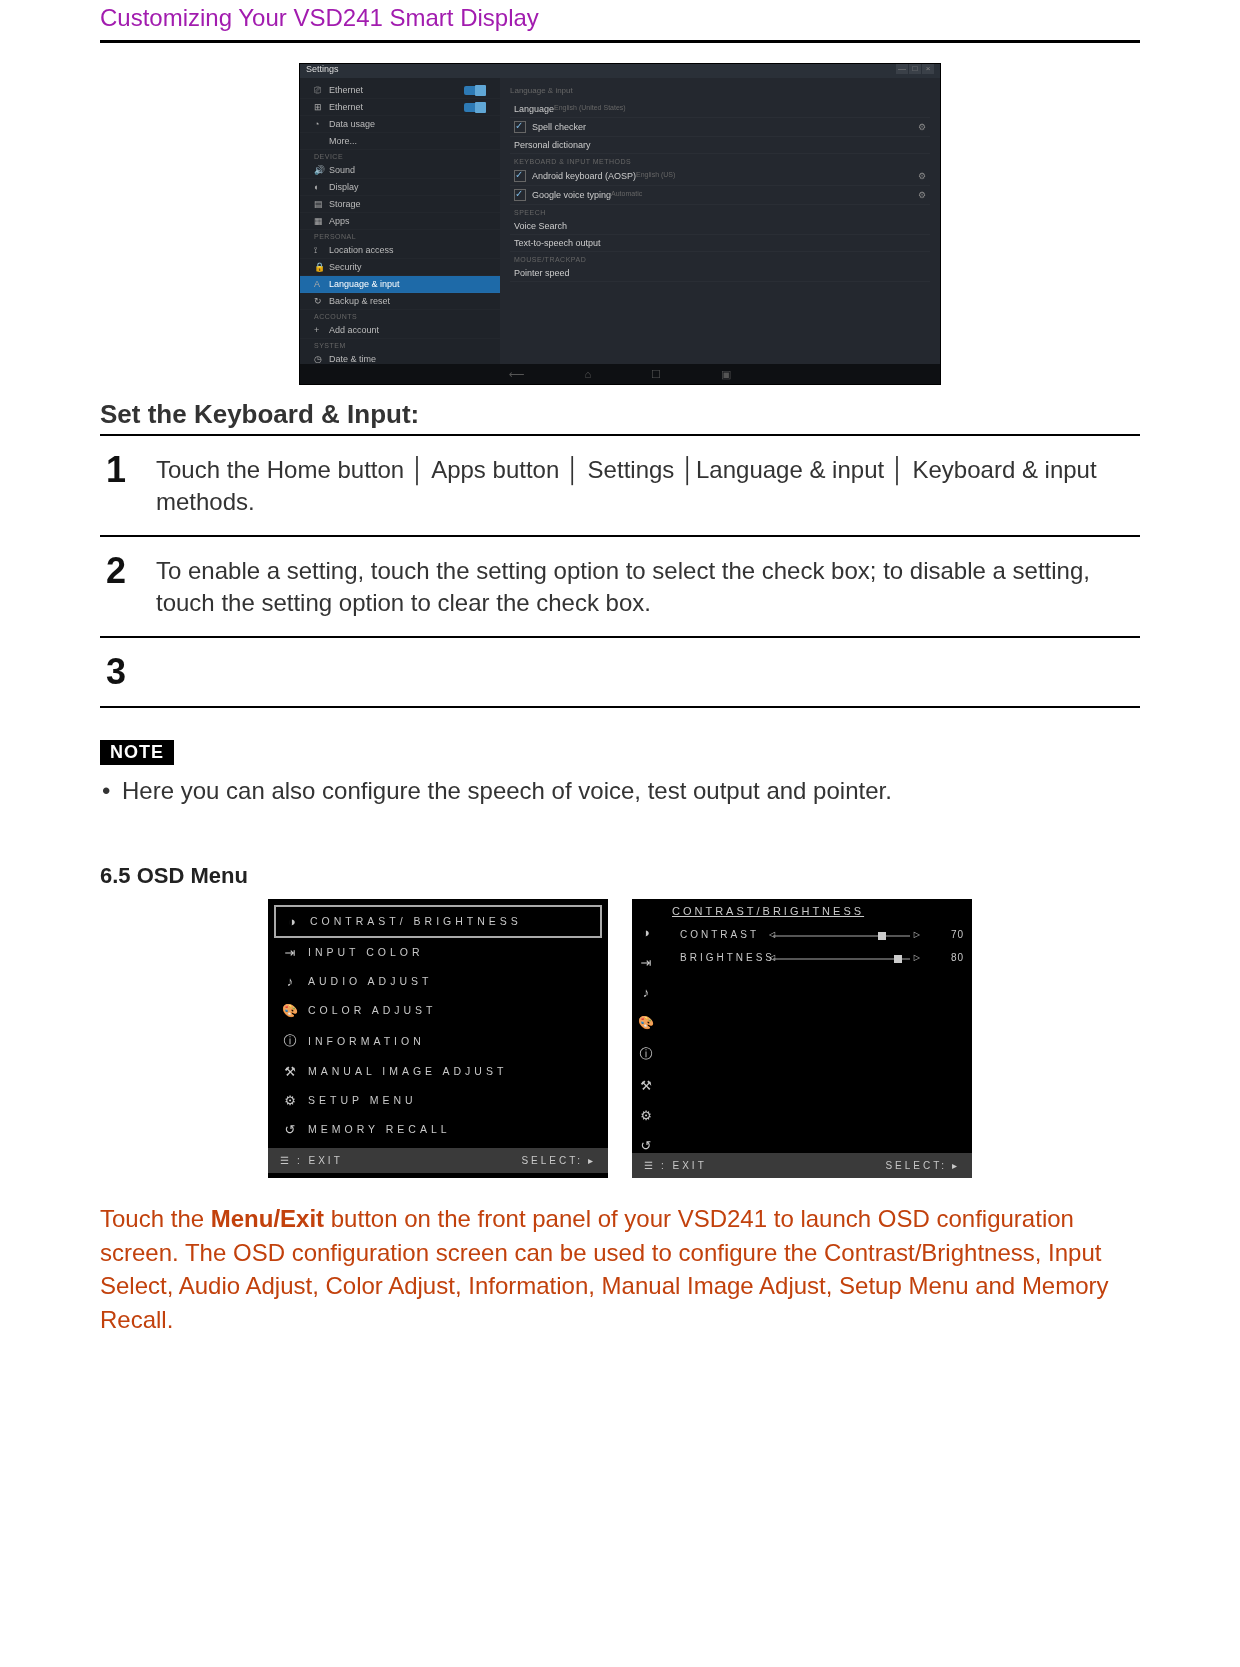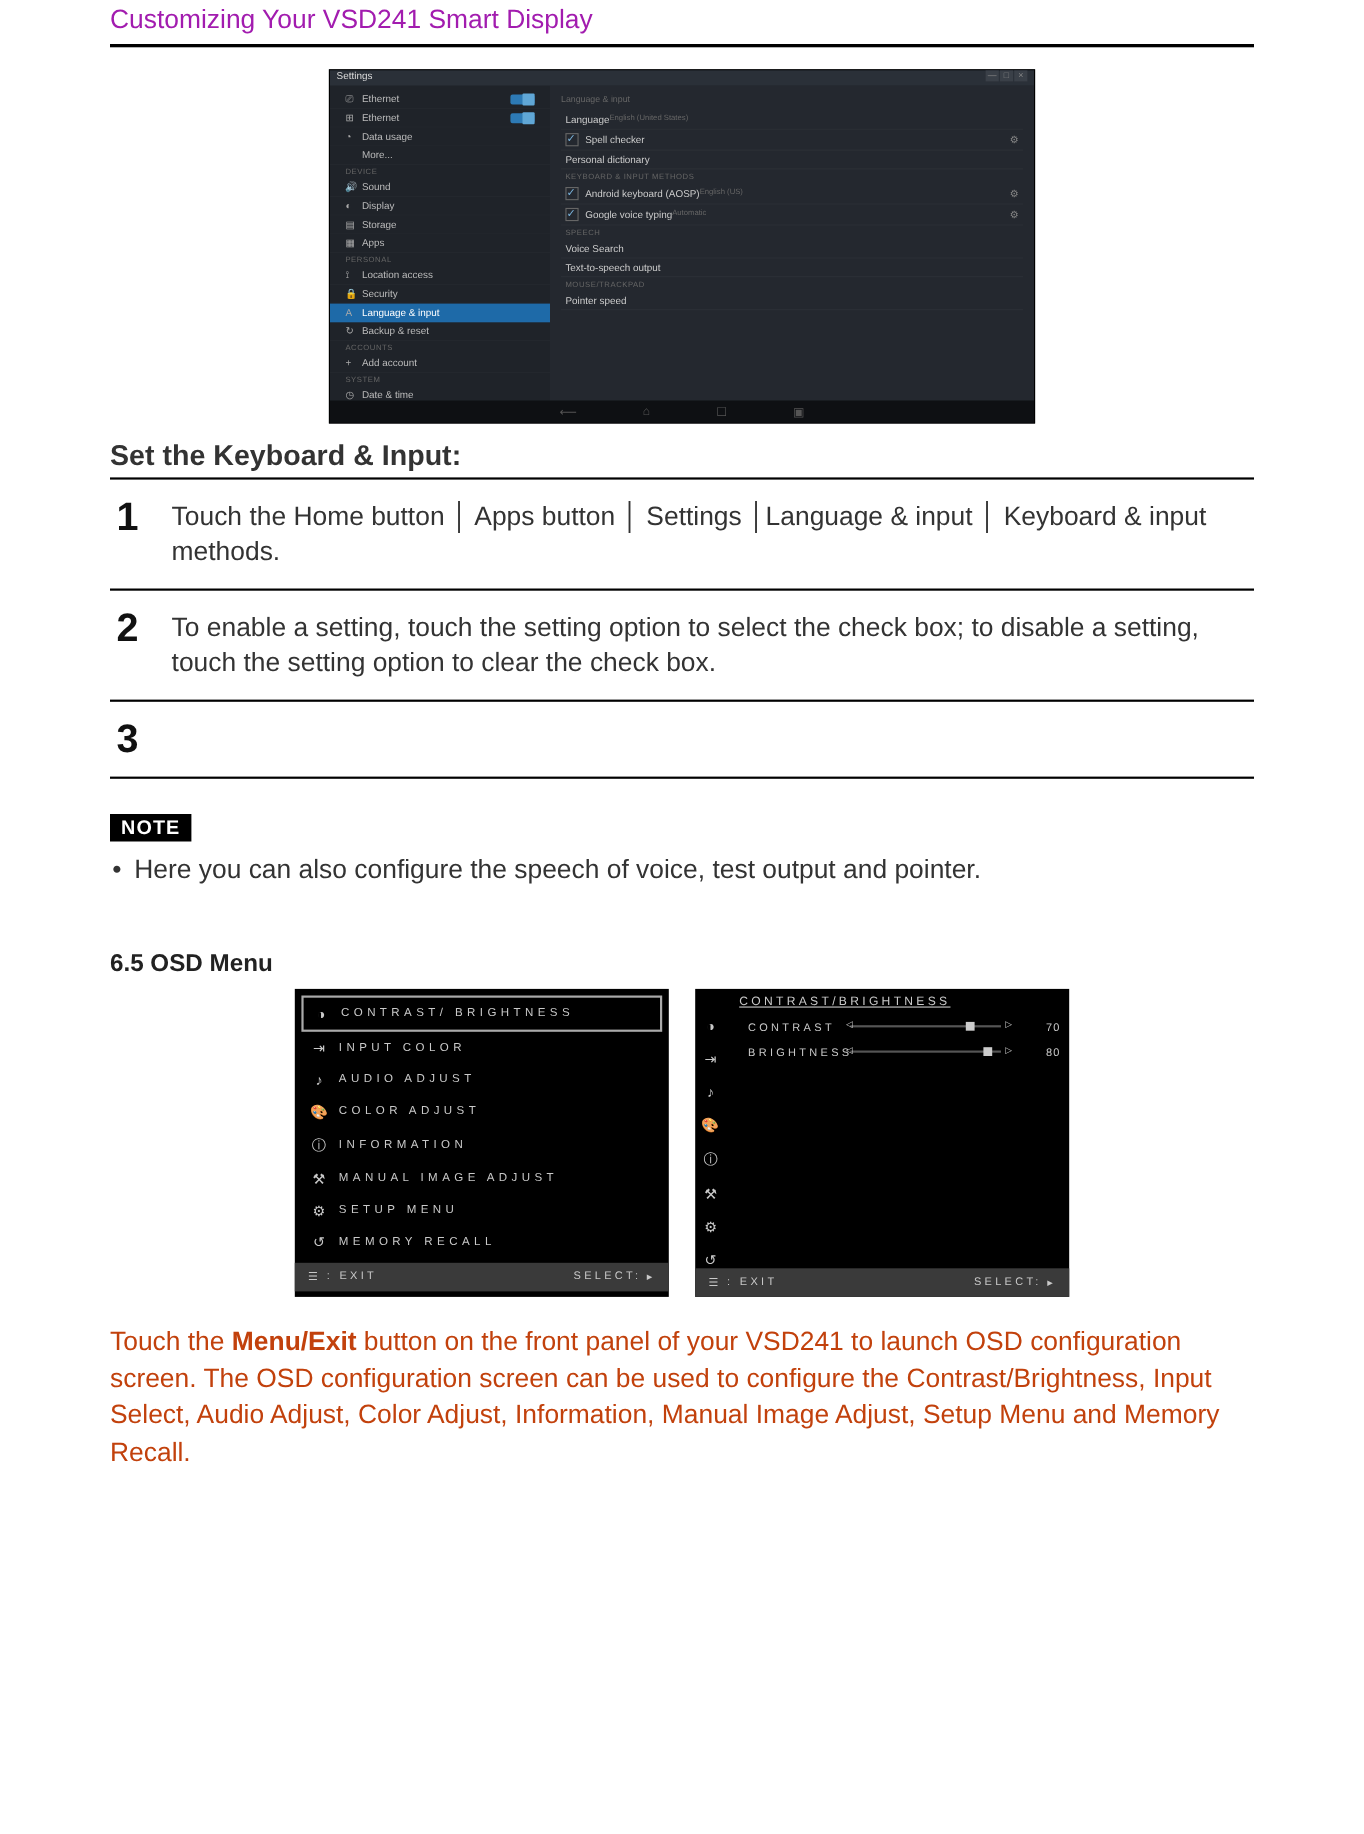--- a/index.html
+++ b/index.html
@@ -48,21 +48,21 @@
 .osd-row.sel{border:2px solid #aaa}
 .osd-ic{width:16px;text-align:center;font-size:13px;letter-spacing:0}
 .osd-txt{font-size:10.5px}
 .osd-foot{background:#3a3a3a;display:flex;justify-content:space-between;align-items:center;padding:7px 12px;font-size:10px;letter-spacing:3px}
 .osd-foot .fi{display:flex;align-items:center;gap:5px}
 .osd2-head{padding:6px 10px 2px 40px;text-decoration:underline;font-size:11px;letter-spacing:3px}
 .osd2-body{display:flex;min-height:222px}
 .osd2-icons{width:34px;display:flex;flex-direction:column;padding:6px 0 0 6px;gap:15px}
 .osd2-icons .osd-ic{font-size:13px}
 .osd2-main{flex:1;padding:4px 8px}
-.osd2-row{display:flex;align-items:flex-start;gap:8px;padding:6px 0;font-size:10px;letter-spacing:3px}
+.osd2-row{display:flex;align-items:flex-end;gap:8px;padding:6px 0;font-size:10px;letter-spacing:3px}
 .osd2-row .bar{flex:1;height:8px;position:relative;display:flex;align-items:center}
 .osd2-row .bar::before{content:"";position:absolute;left:0;right:24px;top:3px;height:2px;background:#555}
 .osd2-row .bar .knob{position:absolute;top:0;width:8px;height:8px;background:#ccc}
 .osd2-row .bar .cap{position:absolute;font-size:8px;letter-spacing:0;color:#ccc;top:-2px}
 .osd2-row .bar .cap.l{left:-4px}
 .osd2-row .bar .cap.r{right:14px}
 .osd2-row .val{width:22px;text-align:right;letter-spacing:1px;font-size:10px}
 .body-para{font-size:24px;color:#c2410c;line-height:1.4;margin:4px 0 0 0}
 .body-para b{font-weight:bold}
 </style>

